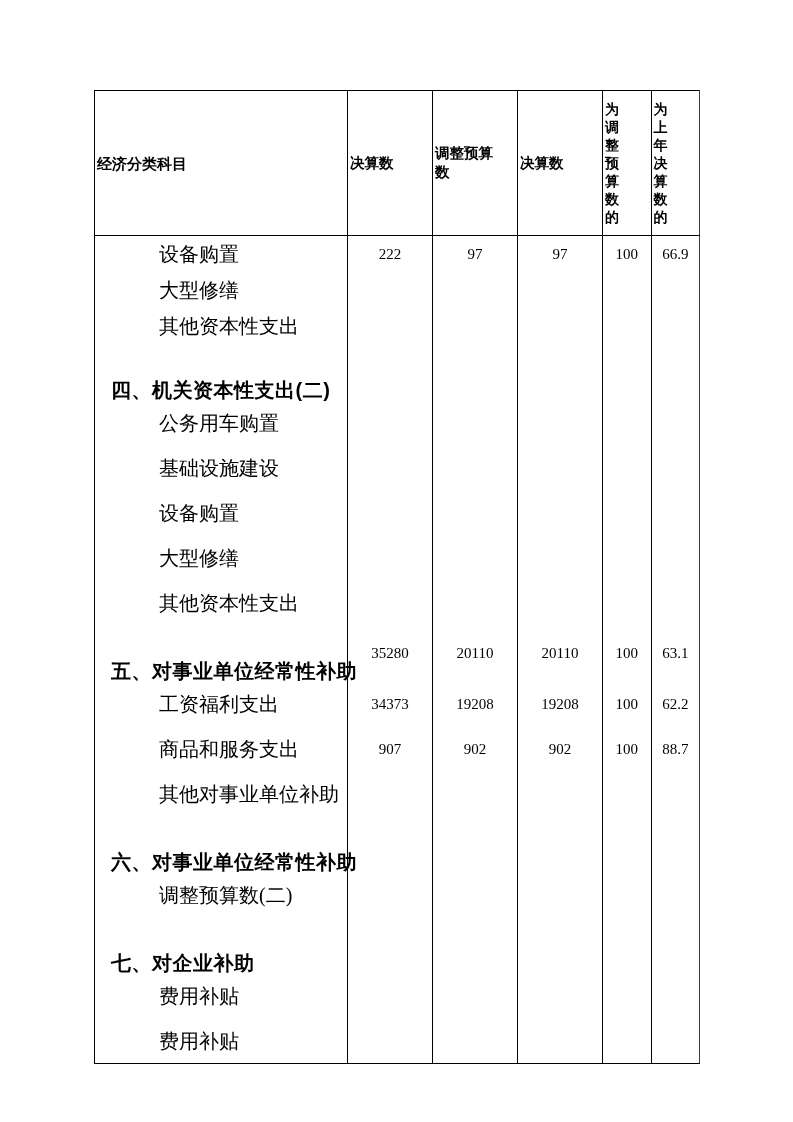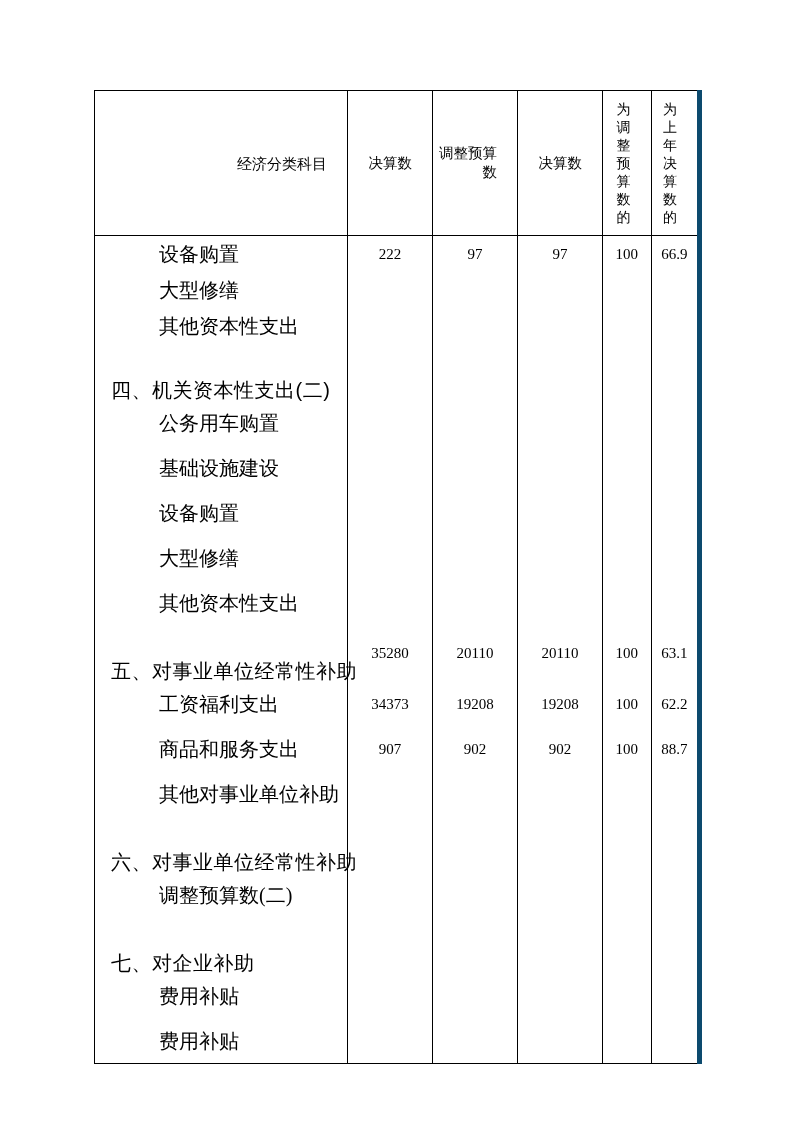--- a/index.html
+++ b/index.html
@@ -53,30 +53,30 @@
     border-bottom: 1px solid #000;
   }
   table.fin tr.last-row td {
     border-bottom: 1px solid #000;
   }
   
   table.fin td.edge-left {
     border-left: 1px solid #000;
   }
   table.fin td.edge-right {
-    border-right: 5px solid #0c4a6e;
+    border-right: 1px solid #0c4a6e;
   }
 
   .hdr-cell {
-    text-align: right;
+    text-align: left;
     font-size: 14.5px;
     line-height: 19px;
     padding: 9px 20px 9px 2px;
     font-family: "Liberation Sans", sans-serif;
-    font-weight: normal;
+    font-weight: bold;
   }
   .hdr-cell.two-line {
     font-size: 14px;
     line-height: 18px;
   }
   .hdr-cell.title {
     font-size: 15px;
   }
 
   td.label {
@@ -84,21 +84,21 @@
     line-height: 20px;
     height: 45px;
   }
   .lbl-inner {
     padding-left: 64px;
     white-space: nowrap;
   }
   .lbl-inner.level-top {
     padding-left: 16px;
     font-family: "Liberation Sans", sans-serif;
-    font-weight: normal;
+    font-weight: bold;
     letter-spacing: 0.5px;
     margin-top: 36px;
   }
   td.num {
     text-align: center;
     font-size: 15px;
     line-height: 20px;
   }
   
   tr.h-tight td { height: 36px; }

